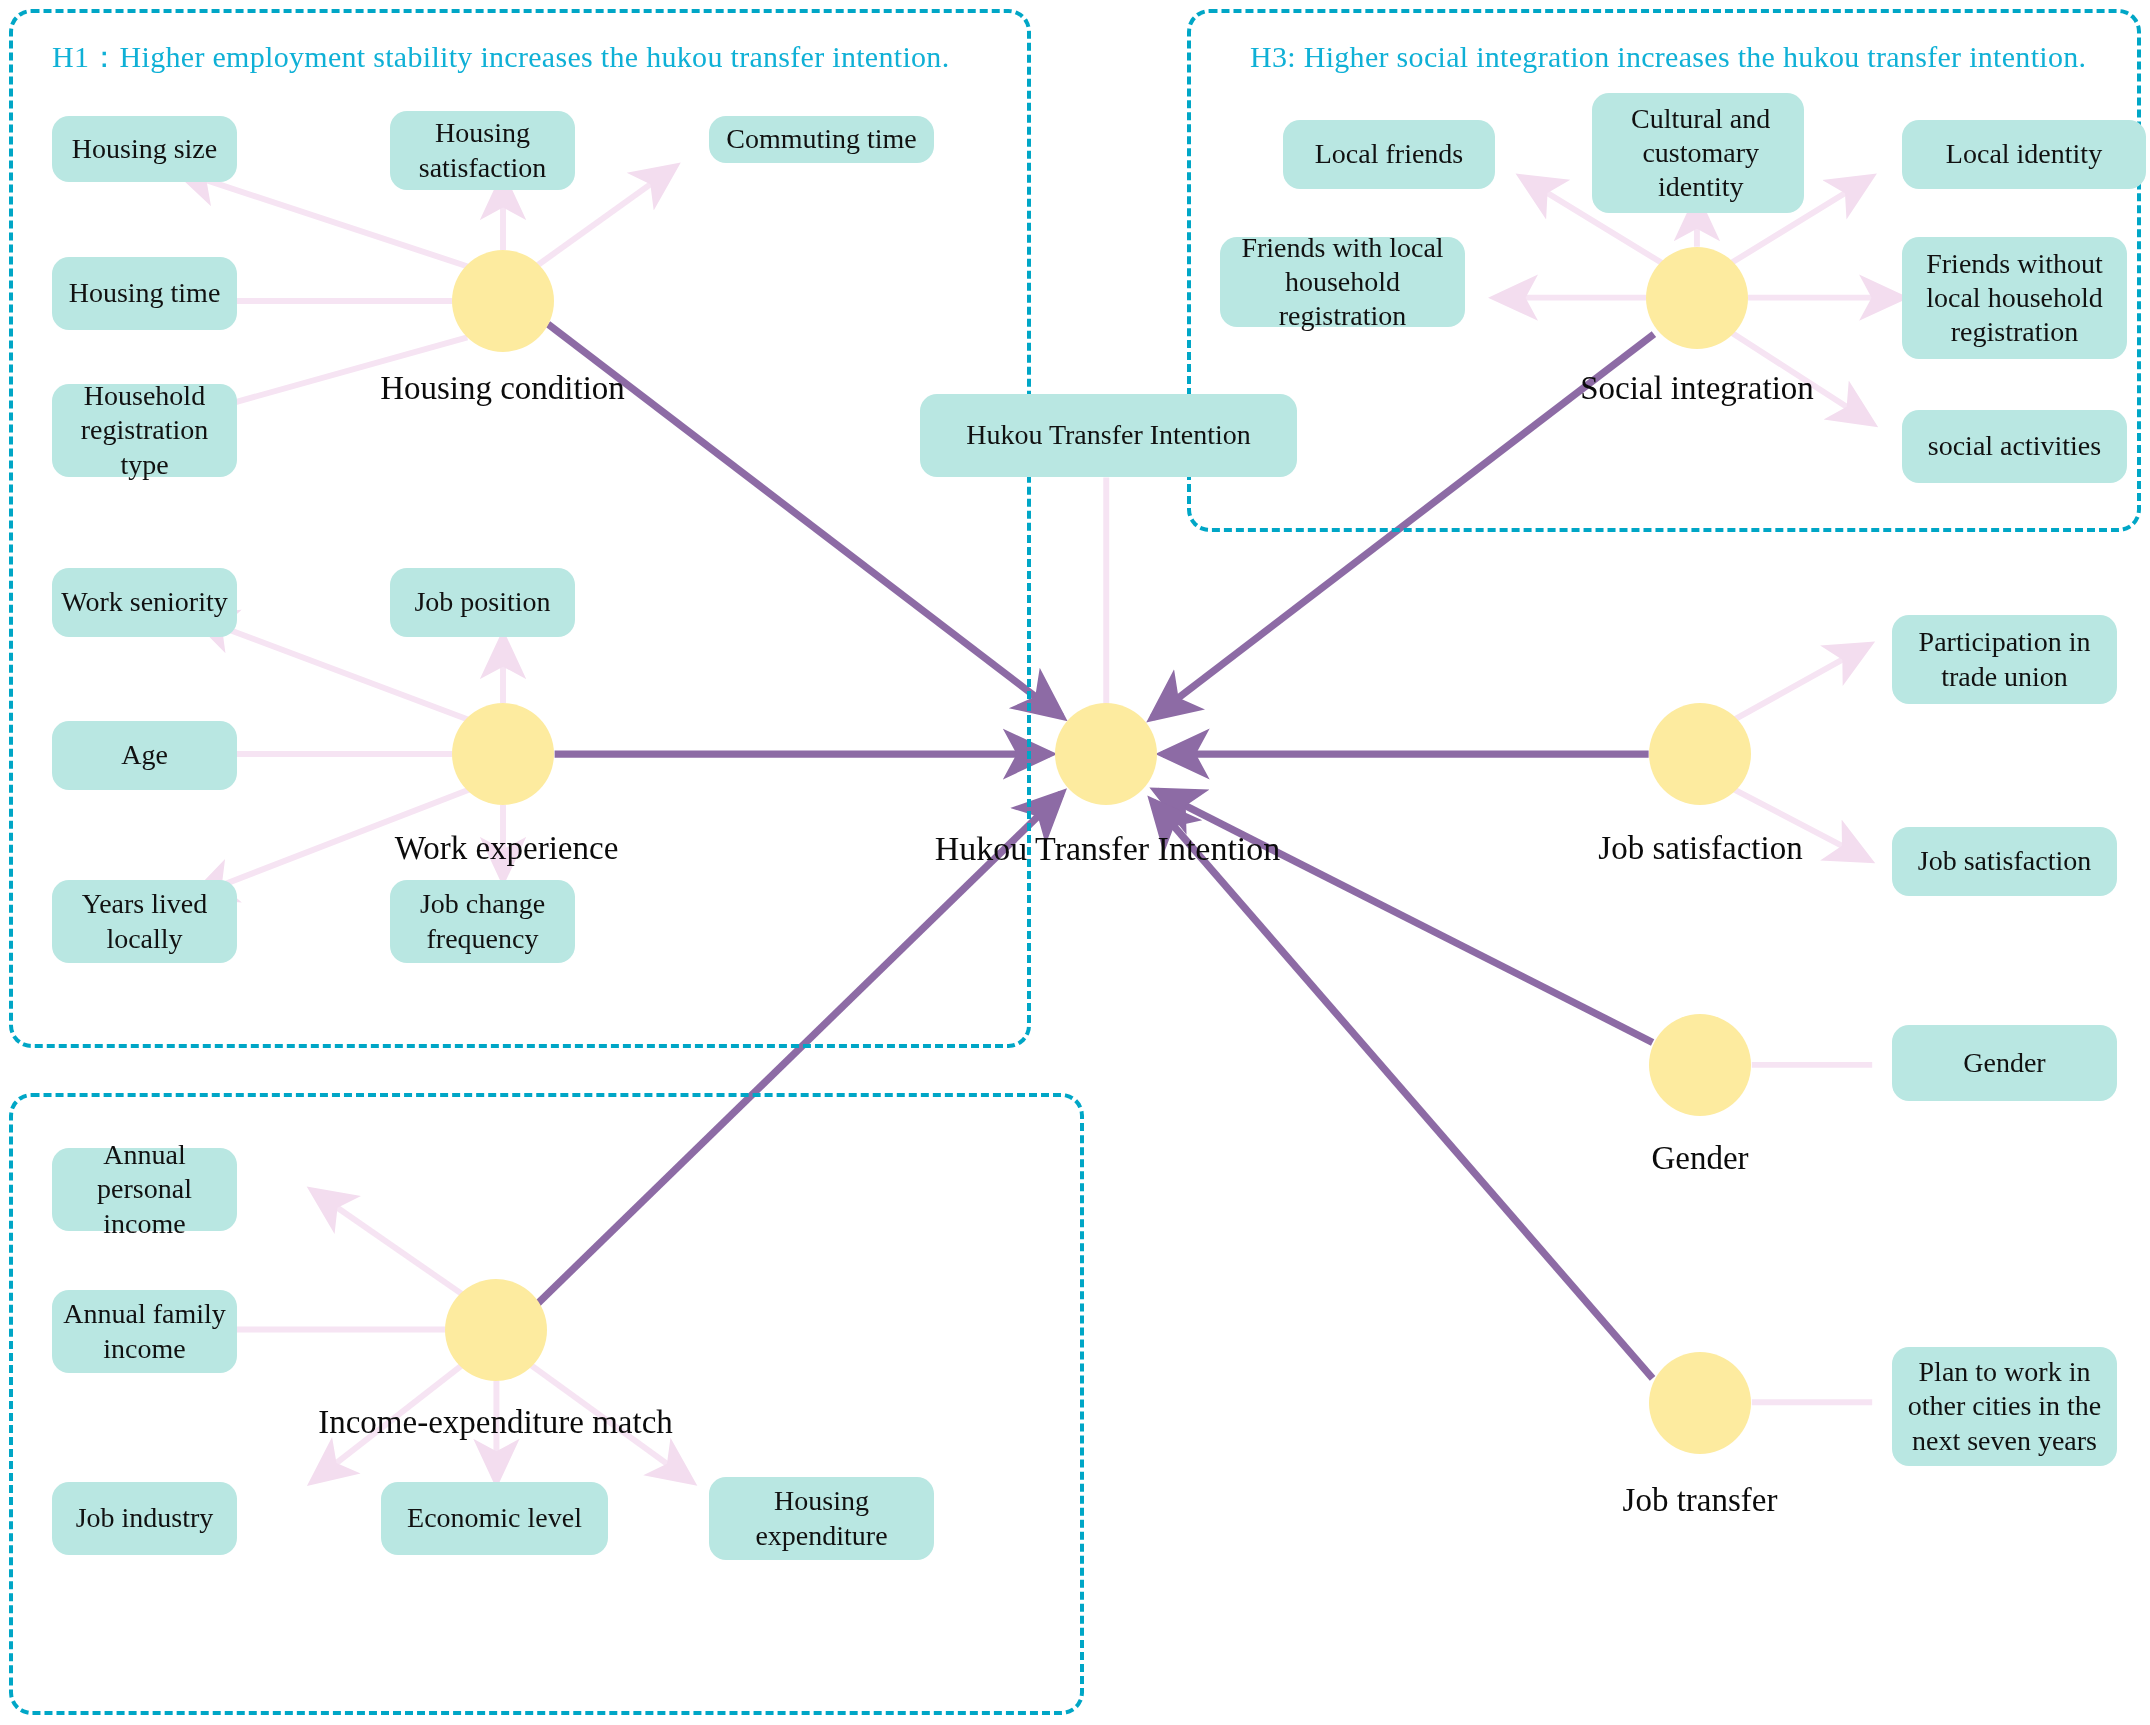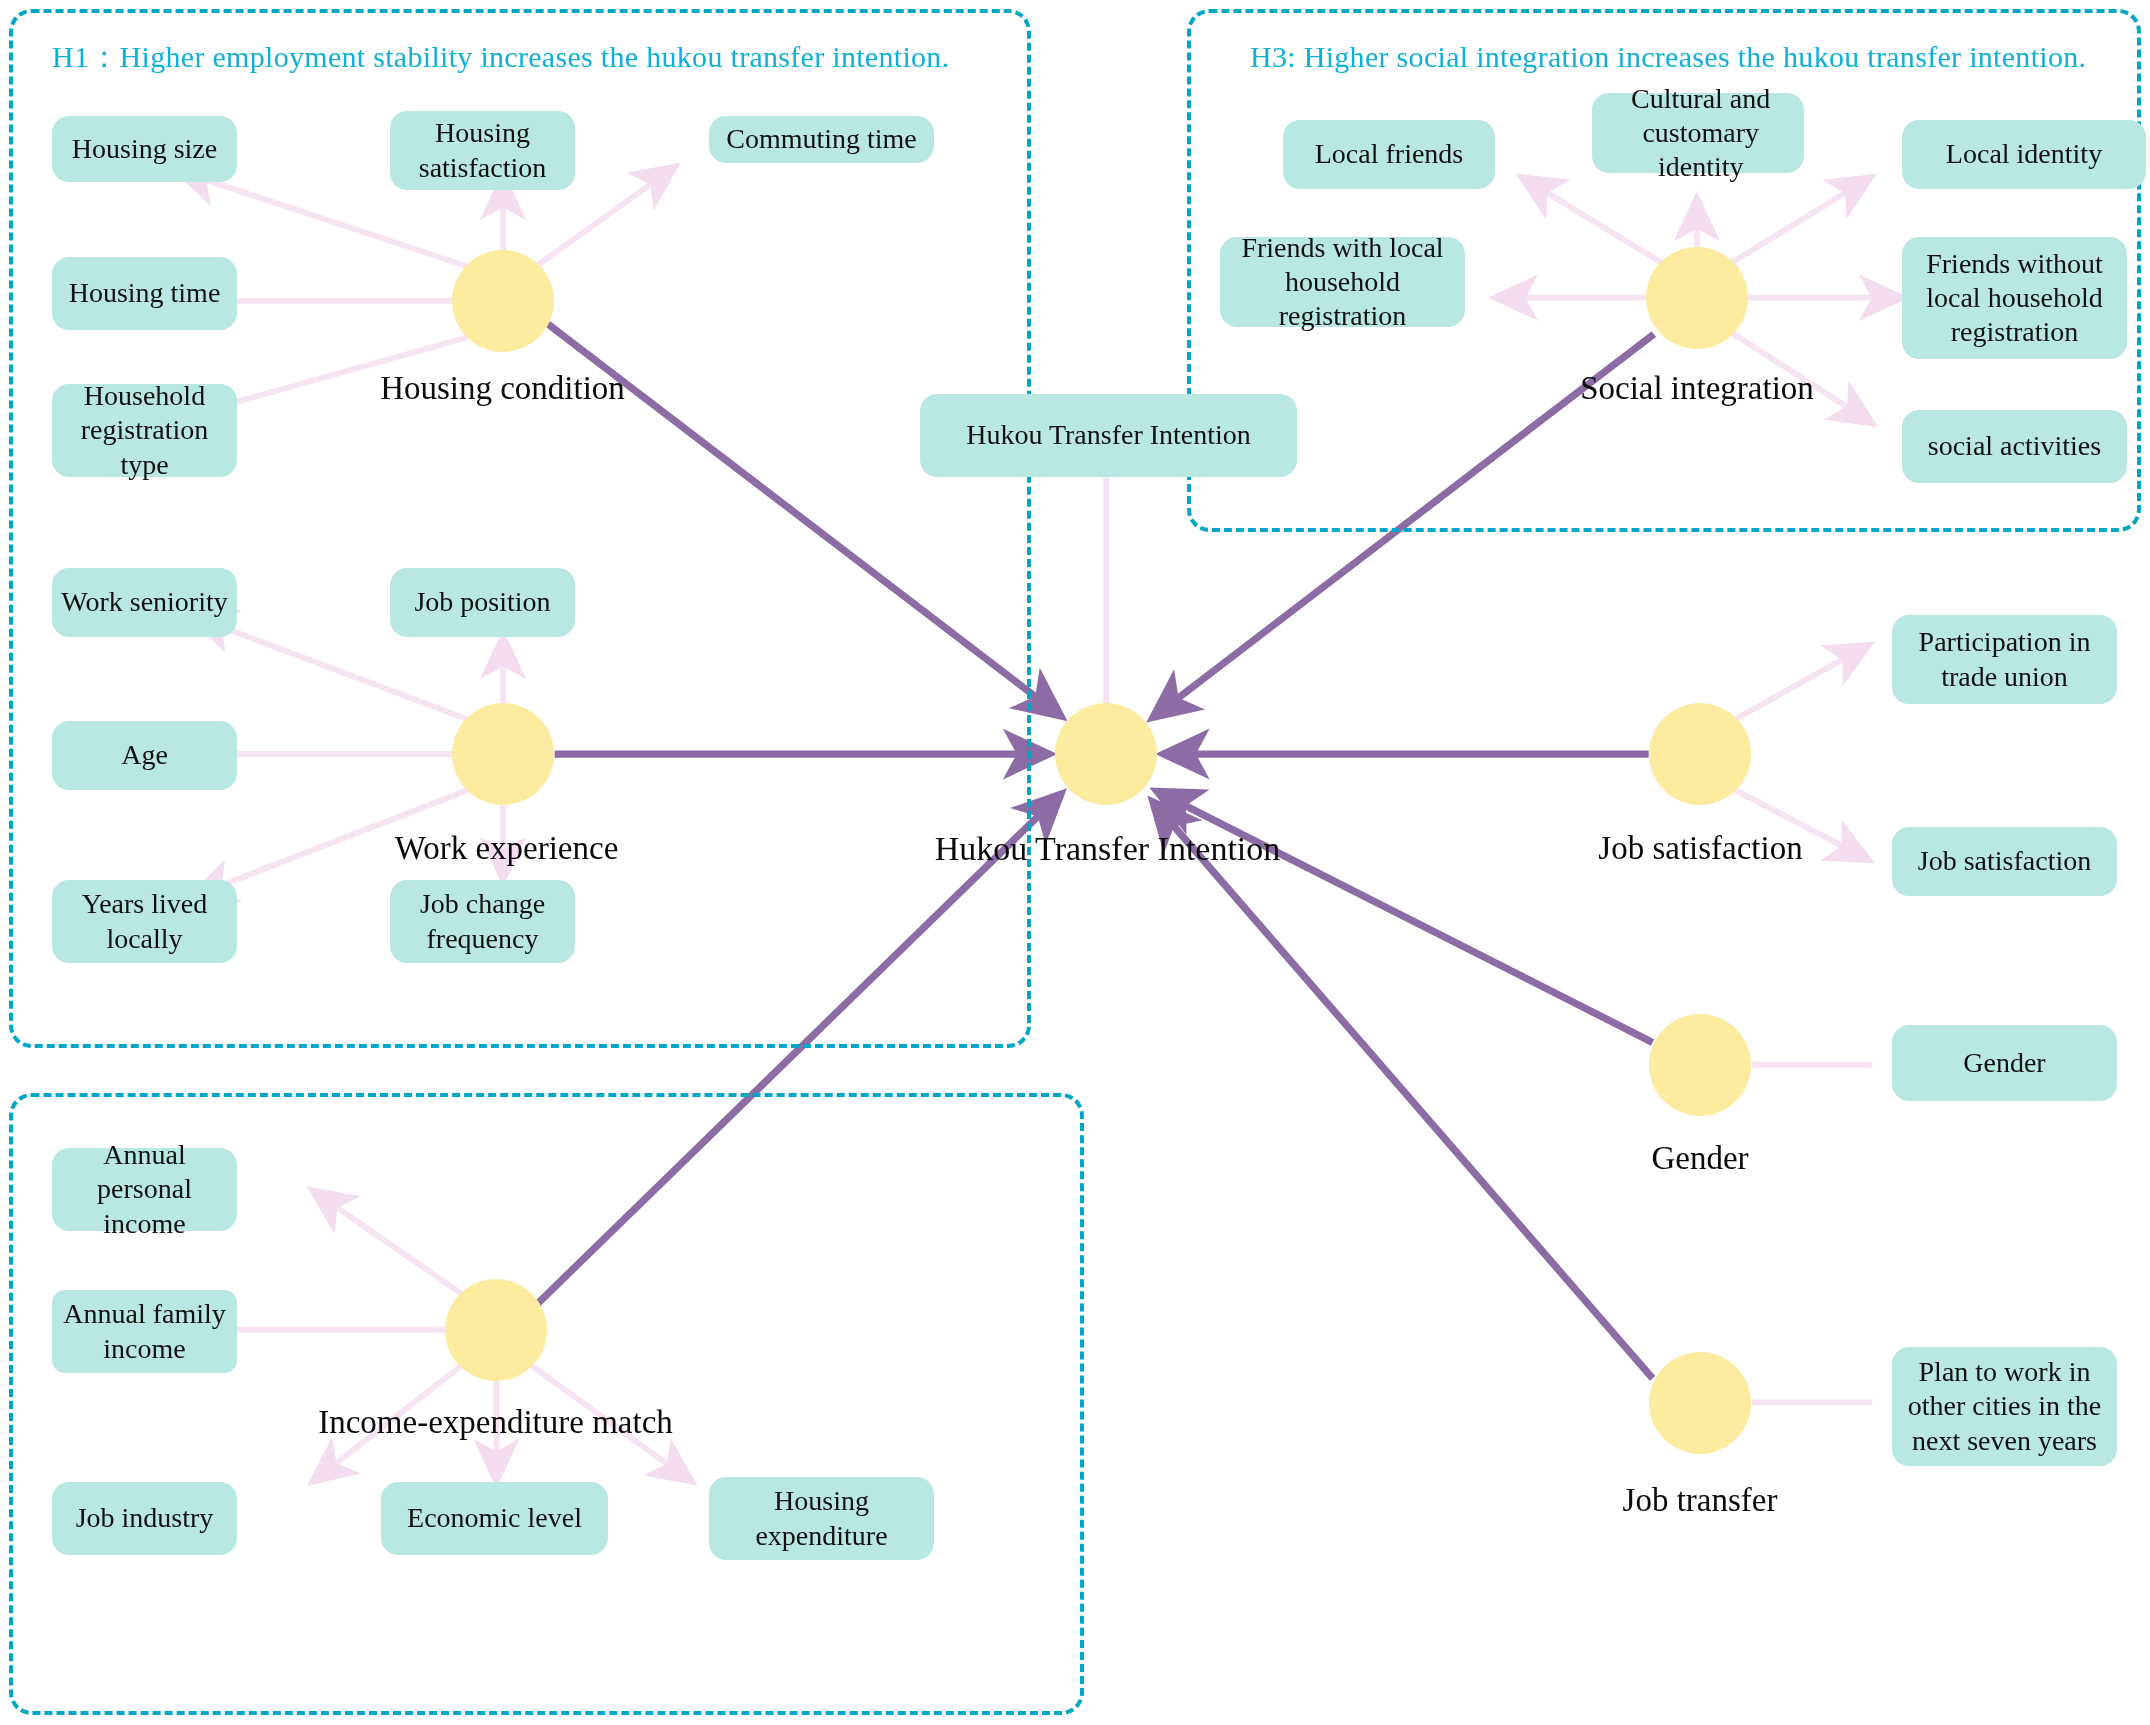--- a/index.html
+++ b/index.html
@@ -171,34 +171,34 @@
 
   <div class="box" style="left:52px; top:880px; width:185px; height:83px;">Years lived locally</div>
 
   <div class="box" style="left:390px; top:880px; width:185px; height:83px;">Job change frequency</div>
 
   <div class="node" style="left:452px; top:703px; width:102px; height:102px;"></div>
   <div class="node-label" style="left:361px; top:830px; width:291px;">Work experience</div>
 
   <div class="box" style="left:52px; top:1148px; width:185px; height:83px;">Annual personal income</div>
 
-  <div class="box" style="left:52px; top:1290px; width:185px; height:83px;border-radius:13px;">Annual family income</div>
+  <div class="box" style="left:52px; top:1290px; width:185px; height:83px;">Annual family income</div>
 
   <div class="box" style="left:52px; top:1482px; width:185px; height:73px;">Job industry</div>
 
   <div class="box" style="left:381px; top:1482px; width:227px; height:73px;">Economic level</div>
 
   <div class="box" style="left:709px; top:1477px; width:225px; height:83px;">Housing expenditure</div>
 
   <div class="node" style="left:445px; top:1279px; width:102px; height:102px;"></div>
   <div class="node-label" style="left:284px; top:1404px; width:423px;">Income-expenditure match</div>
 
   <div class="box" style="left:1283px; top:120px; width:212px; height:69px;">Local friends</div>
 
-  <div class="box" style="left:1592px; top:93px; width:212px; height:80px;padding-left:12px;">Cultural and customary identity</div>
+  <div class="box" style="left:1592px; top:93px; width:212px; height:120px;padding-left:12px;">Cultural and customary identity</div>
 
   <div class="box" style="left:1902px; top:120px; width:244px; height:69px;">Local identity</div>
 
   <div class="box" style="left:1220px; top:237px; width:245px; height:90px;">Friends with local household registration</div>
 
   <div class="box" style="left:1902px; top:237px; width:225px; height:122px;">Friends without local household registration</div>
 
   <div class="box" style="left:1902px; top:410px; width:225px; height:73px;">social activities</div>
 
   <div class="node" style="left:1646px; top:247px; width:102px; height:102px;"></div>

